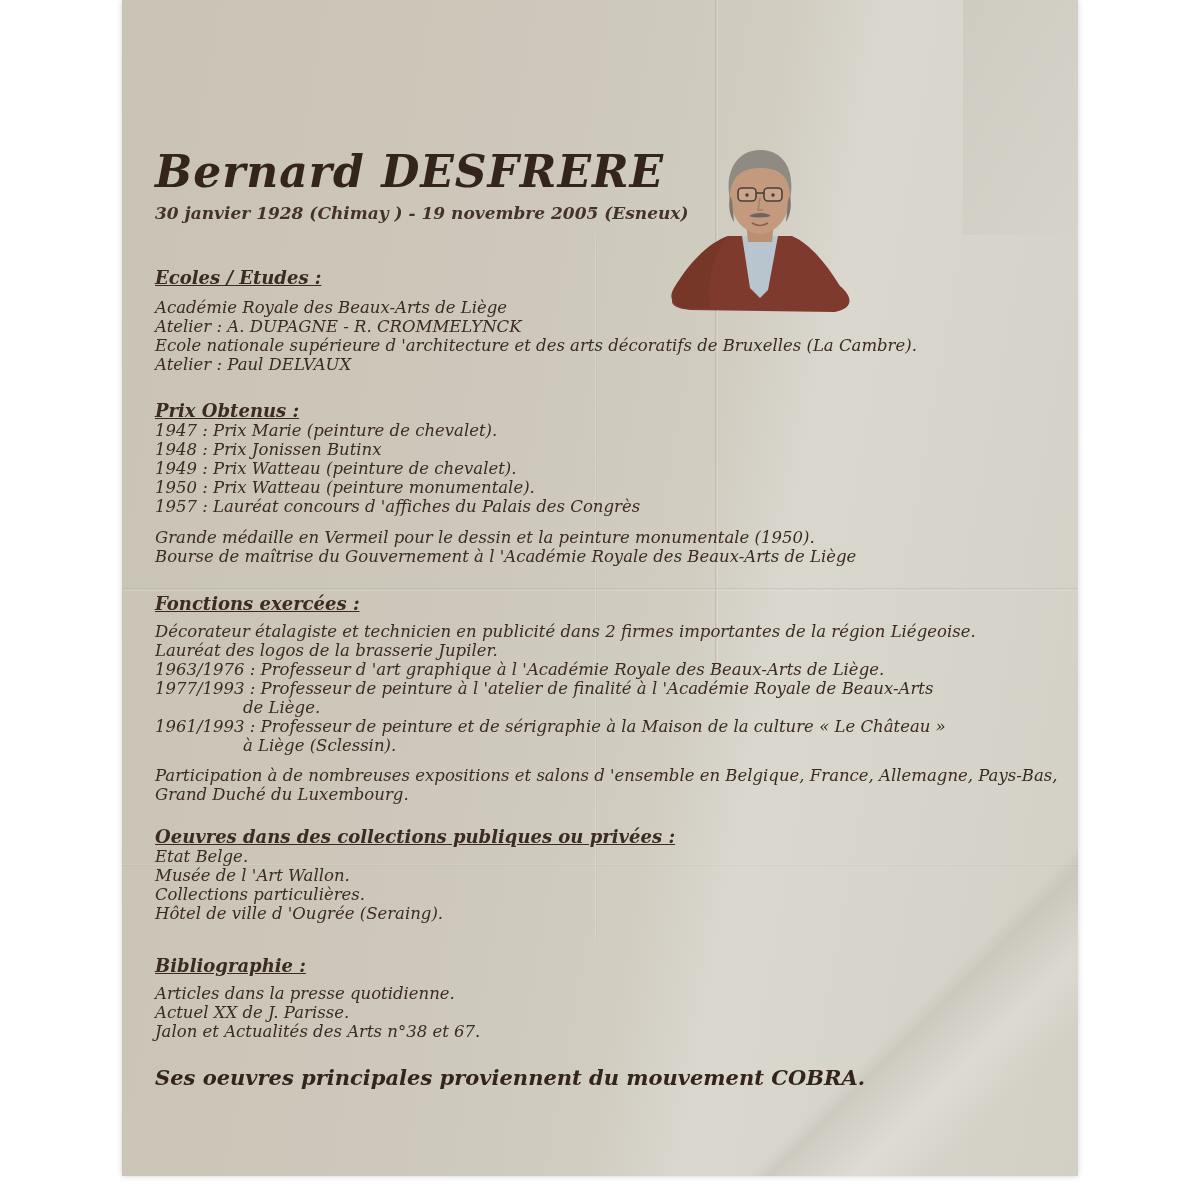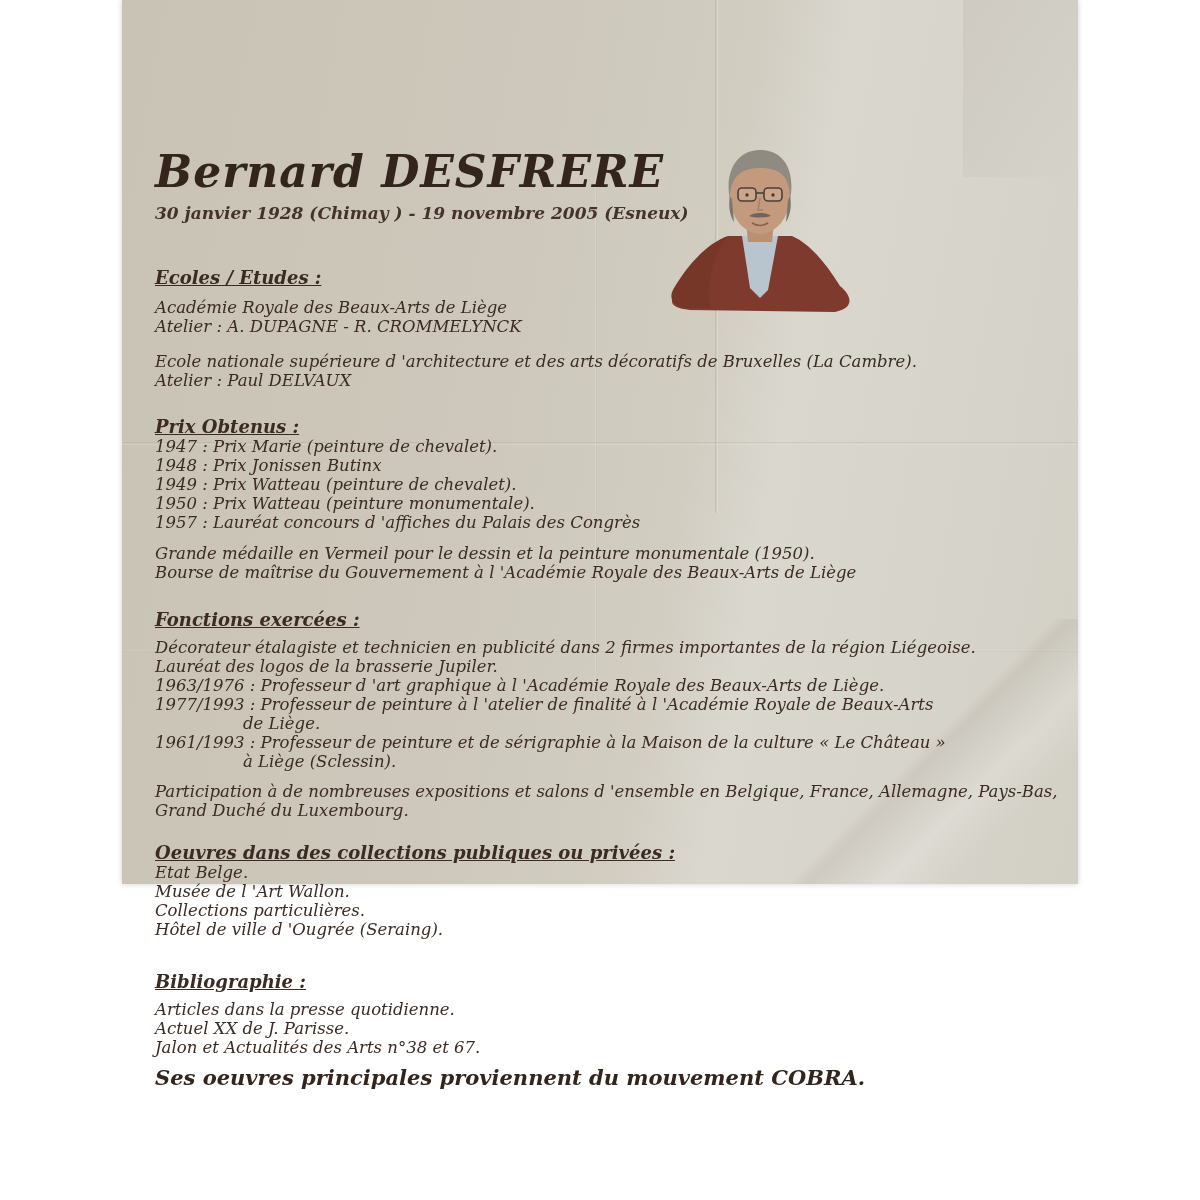--- a/index.html
+++ b/index.html
@@ -1,19 +1,19 @@
 <!DOCTYPE html>
 <html><head>
 <meta charset="utf-8">
 <style>
   html,body{margin:0;padding:0;background:#ffffff;}
   .stage{position:relative;width:1200px;height:1200px;background:#ffffff;overflow:hidden;
          font-family:"DejaVu Serif", serif;}
   
-  .paper{position:absolute;left:122px;top:0;width:956px;height:884px;
+  .paper{position:absolute;left:122px;top:0;width:956px;height:1176px;
          background:linear-gradient(100deg,#c8c3b4 0%,#cdc8bb 40%,#d1cdc1 58%,#dad7cf 66%,#d6d3ca 85%,#d2cfc5 100%);
          box-shadow:0 0 6px rgba(0,0,0,.18);}
   
   .crease-v1{position:absolute;left:62%;top:0;width:3px;height:58%;
              background:linear-gradient(to right,rgba(120,110,95,.25),rgba(255,255,255,.35));}
   .crease-v2{position:absolute;left:49.5%;top:20%;width:2px;height:60%;
              background:linear-gradient(to right,rgba(255,255,255,.28),rgba(130,120,105,.14));}
   .crease-h1{position:absolute;left:0;top:50%;width:100%;height:3px;
              background:linear-gradient(to bottom,rgba(120,110,95,.16),rgba(255,255,255,.25));}
   .crease-h2{position:absolute;left:0;top:73.5%;width:100%;height:2px;
@@ -27,33 +27,33 @@
   .content{position:absolute;left:33px;top:0;width:860px;color:#3b2b22;
            font-style:italic;}
   .title{margin-top:146px;font-size:44px;font-weight:bold;letter-spacing:1px;
          font-style:italic;color:#33241c;}
   .subtitle{margin-top:6px;font-size:17px;font-weight:bold;color:#44332a;}
   .heading{font-size:18px;font-weight:bold;text-decoration:underline;color:#3b2b22;}
   .line{font-size:16.5px;line-height:19px;white-space:nowrap;}
   .cont{padding-left:88px;}
   .h-ecoles{margin-top:44px;}
   .b-ecoles1{margin-top:10px;}
-  .b-ecoles2{margin-top:16px;}
+  .b-ecoles2{}
   .h-prix{margin-top:26px;}
   .b-prix1{margin-top:0;}
   .b-prix2{margin-top:12px;}
   .h-fonctions{margin-top:27px;}
   .b-fonctions1{margin-top:8px;}
   .h-expositions{margin-top:22px;}
   .b-expositions1{margin-top:11px;}
   .h-oeuvres{margin-top:22px;}
   .b-oeuvres1{}
   .h-biblio{margin-top:32px;font-style:italic;}
   .b-biblio1{margin-top:8px;}
-  .footer-line{margin-top:8px;font-size:21px;font-weight:bold;color:#33241c;font-style:italic;}
+  .footer-line{margin-top:24px;font-size:21px;font-weight:bold;color:#33241c;font-style:italic;}
 
   
   .portrait{position:absolute;left:528px;top:140px;width:220px;height:180px;}
 </style>
 </head>
 <body>
 
 <div class="stage">
   <div class="paper">
     <div class="crease-v1"></div>

